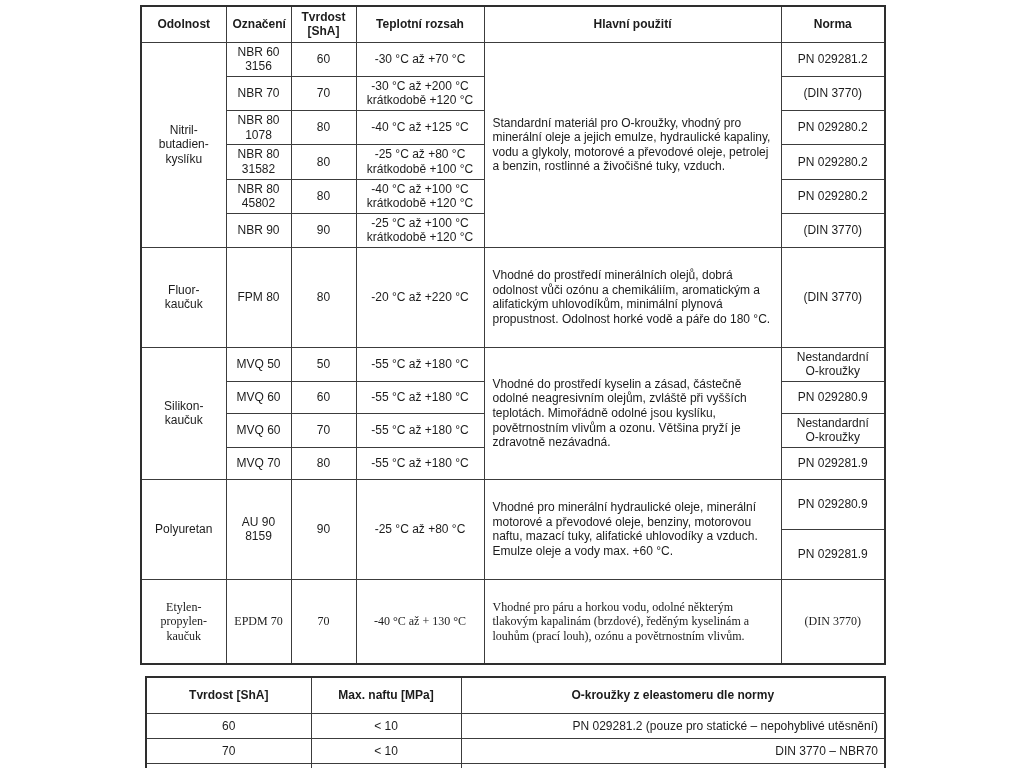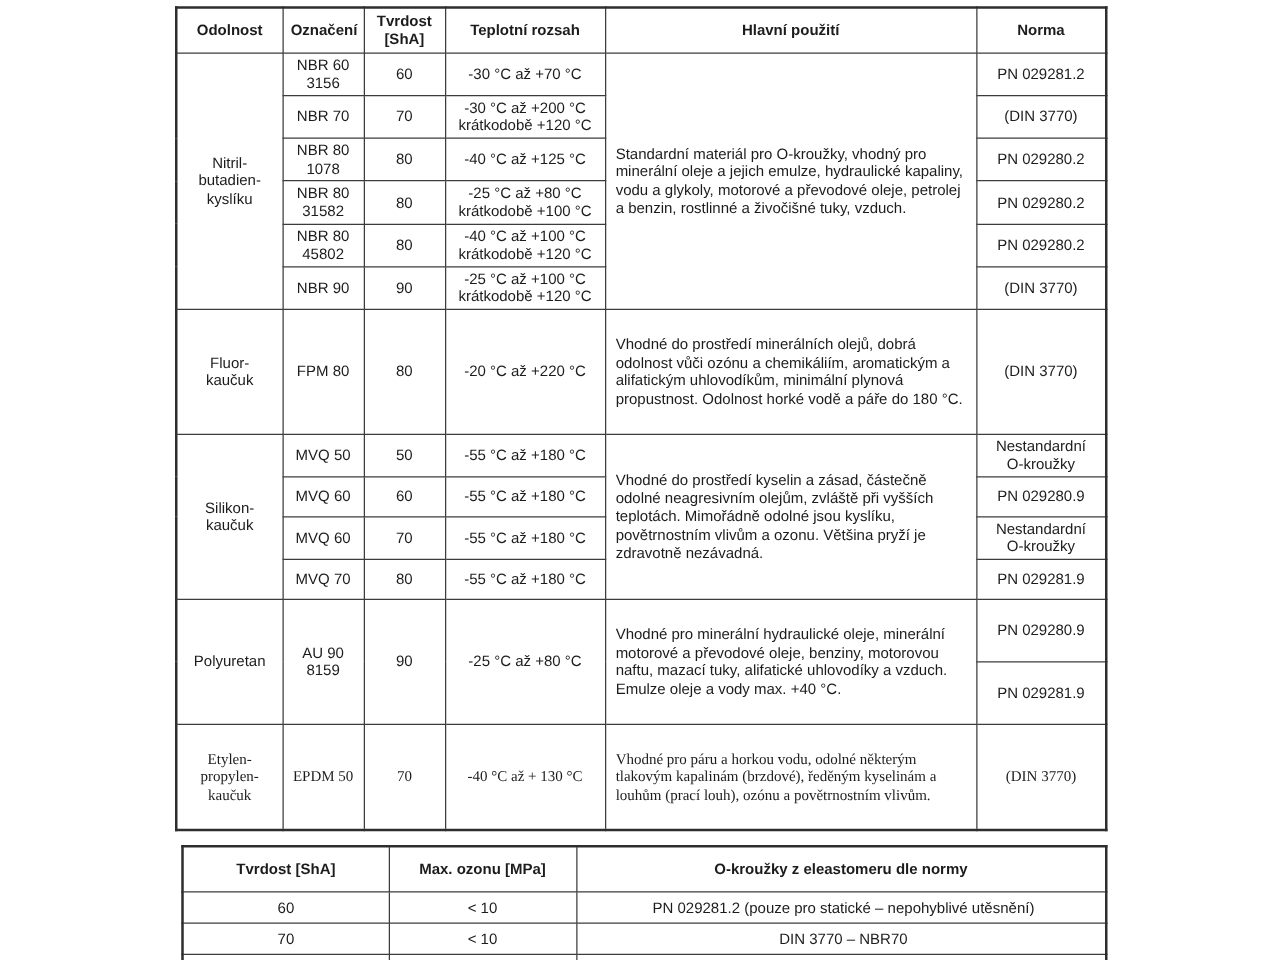--- a/index.html
+++ b/index.html
@@ -24,21 +24,21 @@
   td { text-align: center; }
   td.left { text-align: left; padding: 20px 8px; }
   .pre { white-space: pre-line; }
   tr.hh  { height: 36px; }
   tr.r31 { height: 31px; }
   tr.r32 { height: 32px; }
   tr.r34 { height: 34px; }
   tr.r80 { height: 80px; }
   tr.r62 { height: 62px; font-family: Liberation Serif, serif; }
   #t2 tbody tr { height: 25px; }
-  #t2 td.norma { text-align: center; padding-left: 10px; }
+  #t2 td.norma { text-align: right; padding-left: 10px; }
 </style>
 </head>
 <body>
 
 <div class="page">
 
   <table id="t1">
     <colgroup>
       <col style="width:85px">
         <col style="width:65px">
@@ -148,50 +148,50 @@
         <td class="pre">-55 °C až +180 °C</td>
         <td class="pre">PN 029281.9</td>
       </tr>
 
       <tr class="r31">
         <td rowspan="2" class="pre">Polyuretan</td>
         <td rowspan="2" class="pre">AU 90
 8159</td>
         <td rowspan="2">90</td>
         <td rowspan="2" class="pre">-25 °C až +80 °C</td>
-        <td rowspan="2" class="left">Vhodné pro minerální hydraulické oleje, minerální motorové a převodové oleje, benziny, motorovou naftu, mazací tuky, alifatické uhlovodíky a vzduch. Emulze oleje a vody max. +40 °C.</td>
+        <td rowspan="2" class="left">Vhodné pro minerální hydraulické oleje, minerální motorové a převodové oleje, benziny, motorovou naftu, mazací tuky, alifatické uhlovodíky a vzduch. Emulze oleje a vody max. +60 °C.</td>
         <td class="pre">PN 029280.9</td>
       </tr>
       <tr class="r31">
         <td class="pre">PN 029281.9</td>
       </tr>
 
       <tr class="r62">
         <td class="pre">Etylen-
 propylen-
 kaučuk</td>
-        <td class="pre">EPDM 50</td>
+        <td class="pre">EPDM 70</td>
         <td>70</td>
         <td class="pre">-40 °C až + 130 °C</td>
         <td class="left">Vhodné pro páru a horkou vodu, odolné některým tlakovým kapalinám (brzdové), ředěným kyselinám a louhům (prací louh), ozónu a povětrnostním vlivům.</td>
         <td class="pre">(DIN 3770)</td>
       </tr>
     </tbody>
   </table>
 
   <table id="t2">
     <colgroup>
       <col style="width:165px">
         <col style="width:150px">
         <col style="width:424px">
     </colgroup>
     <thead>
       <tr class="hh">
         <th>Tvrdost [ShA]</th>
-        <th>Max. ozonu [MPa]</th>
+        <th>Max. naftu [MPa]</th>
         <th>O-kroužky z eleastomeru dle normy</th>
       </tr>
     </thead>
     <tbody>
       <tr>
         <td>60</td>
         <td>&lt; 10</td>
         <td class="norma">PN 029281.2 (pouze pro statické – nepohyblivé utěsnění)</td>
       </tr>
       <tr>

